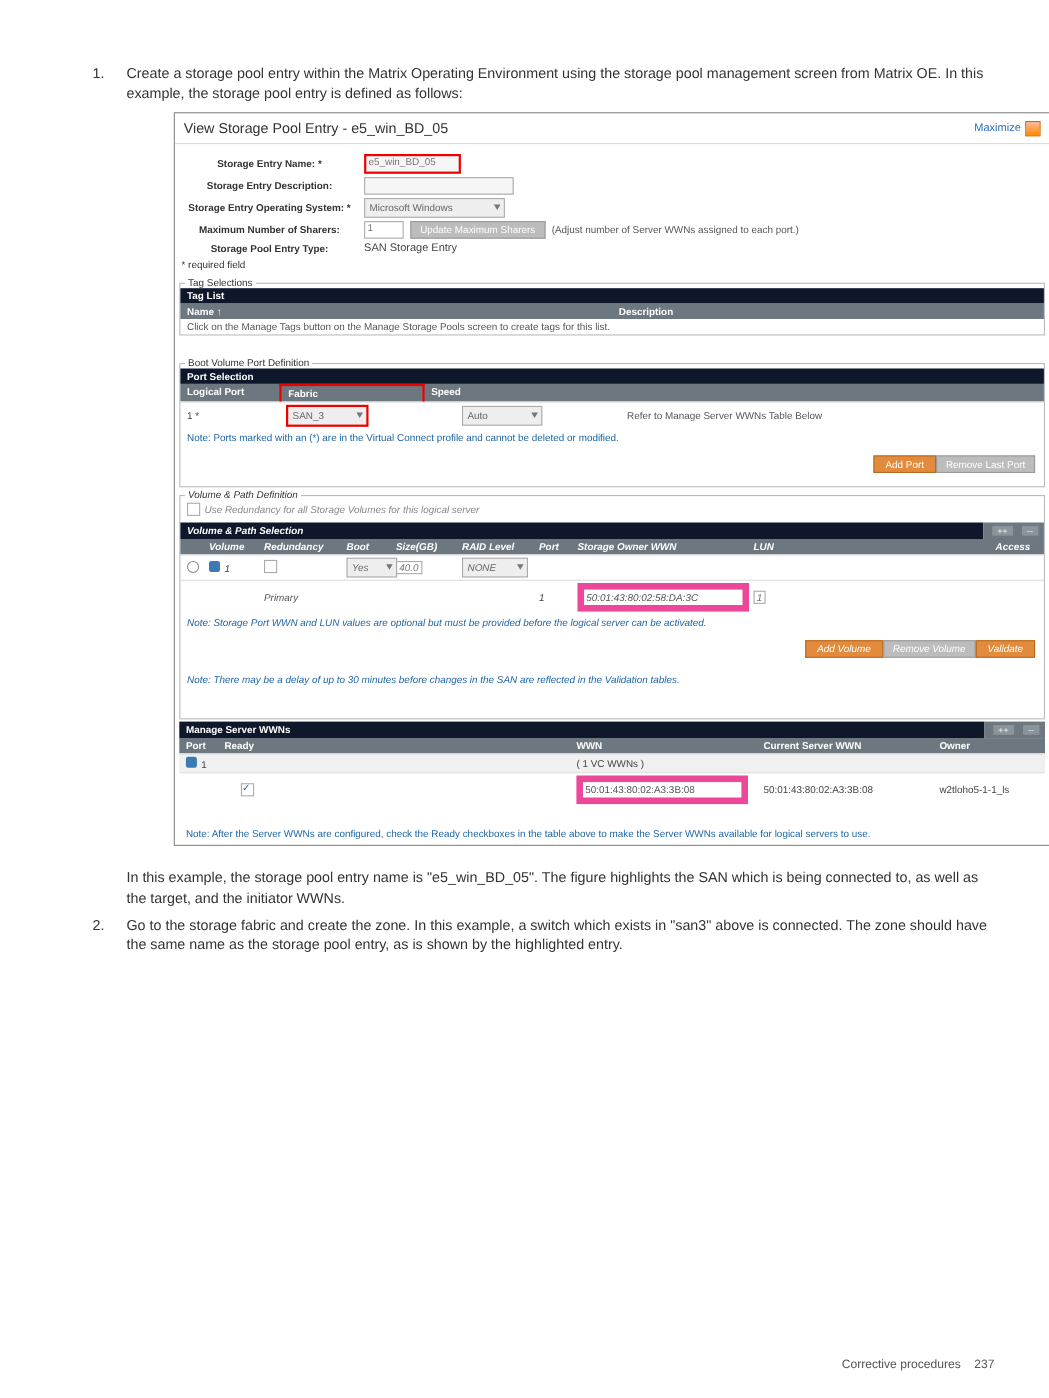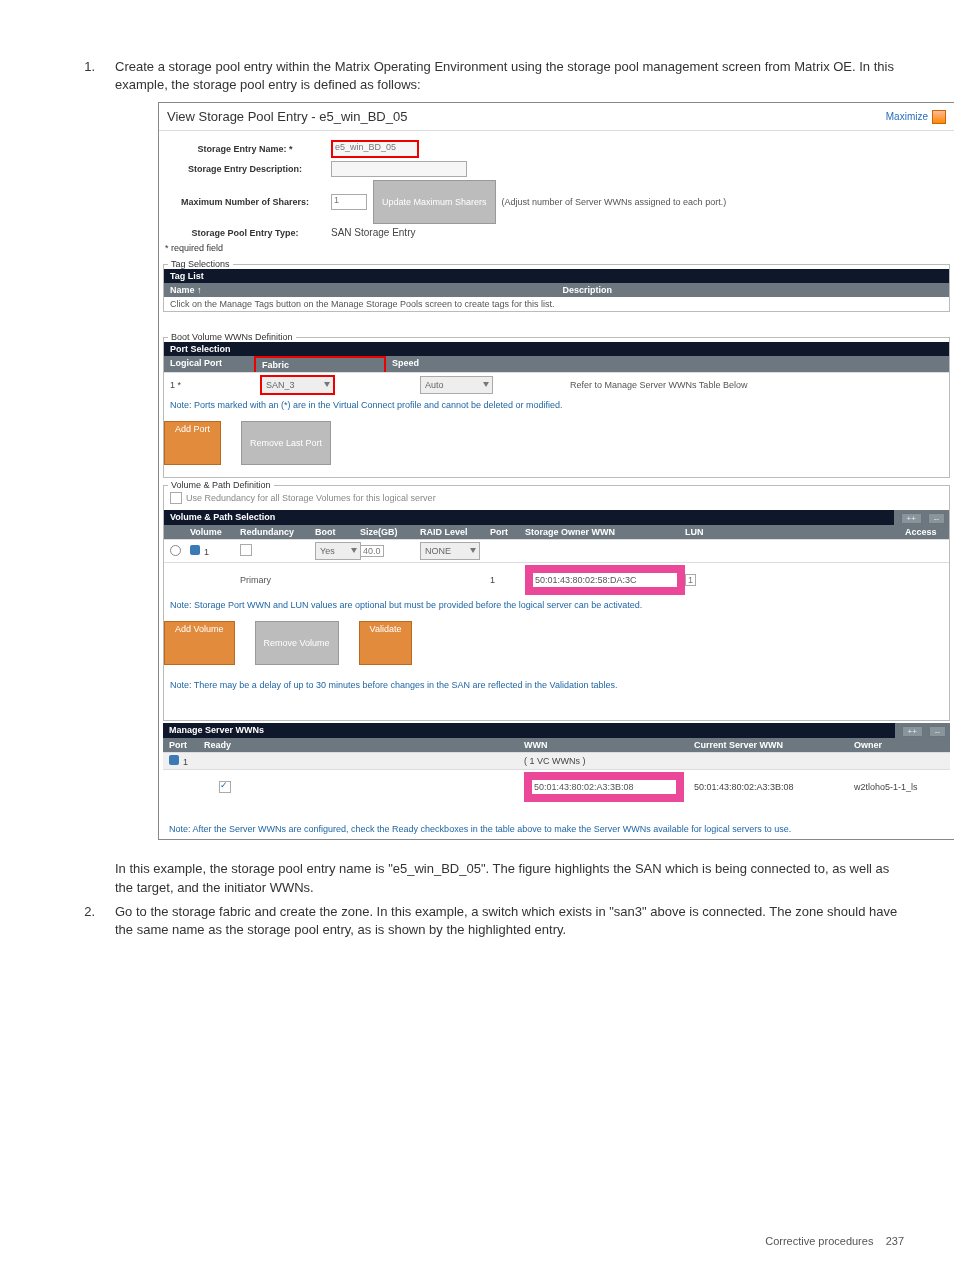--- a/index.html
+++ b/index.html
@@ -110,21 +110,21 @@
     right: 3px; top: 5px;
     border-left: 3px solid transparent;
     border-right: 3px solid transparent;
     border-top: 5px solid #777;
   }
   .sel-red { border: 2px solid #e00; width: 55px; }
   .btn {
     background: #bcbcbc;
     color: #fff;
     font-size: 9px;
-    padding: 16px 8px;
+    padding: 2px 8px;
     border: 1px solid #999;
   }
   .btn-o {
     background: #e28b3d;
     color: #fff;
     font-size: 9px;
     padding: 2px 10px;
     border: 1px solid #b86a1f;
   }
   .hint {
@@ -172,28 +172,30 @@
     align-items: center;
     border-top: 1px solid #ddd;
   }
   .inner-note {
     font-size: 9px;
     color: #2067a6;
     padding: 3px 6px;
   }
   .btns-right {
     display: flex;
-    gap: 20px;
+    gap: 0;
+    justify-content: flex-end;
     padding: 8px 8px 12px 0;
   }
   .port-area {
     padding-bottom: 36px;
   }
   .volgrp {
     padding-top: 6px;
+    font-style: italic;
   }
   .cb-row {
     padding: 2px 6px 6px 6px;
     font-size: 9px;
     color: #888;
     display: flex;
     align-items: center;
     gap: 4px;
   }
   .cb {
@@ -211,21 +213,21 @@
   }
   .small-in {
     border: 1px solid #aaa;
     font-size: 9px;
     height: 14px;
     padding: 0 2px;
     background: #fff;
     color: #777;
   }
   .red-box {
-    border: 8px solid #ec4899;
+    border: 6px solid #ec4899;
     padding: 0 2px;
     font-size: 9px;
     height: 14px;
     color: #555;
     background: #fff;
     display: inline-flex;
     align-items: center;
   }
   .mini-icon {
     width: 10px; height: 10px;
@@ -277,20 +279,24 @@
     <div class="form">
       <div class="form-row">
         <span class="lbl">Storage Entry Name: *</span>
         <span class="txt-in">e5_win_BD_05</span>
       </div>
       <div class="form-row">
         <span class="lbl">Storage Entry Description:</span>
         <span class="txt-in2"></span>
       </div>
       <div class="form-row">
+        <span class="lbl">Storage Entry Operating System: *</span>
+        <span class="sel" style="width:110px">Microsoft Windows</span>
+      </div>
+      <div class="form-row">
         <span class="lbl">Maximum Number of Sharers:</span>
         <span class="small-in" style="width:30px">1</span>
         <span class="btn">Update Maximum Sharers</span>
         <span class="hint">(Adjust number of Server WWNs assigned to each port.)</span>
       </div>
       <div class="form-row">
         <span class="lbl">Storage Pool Entry Type:</span>
         <span>SAN Storage Entry</span>
       </div>
     </div>
@@ -302,21 +308,21 @@
       <div class="thead">
         <div class="th" style="width:50%">
           <span>Name</span> ↑
         </div>
         <div class="th" style="width:50%">Description</div>
       </div>
       <div class="td" style="color:#555">Click on the Manage Tags button on the Manage Storage Pools screen to create tags for this list.</div>
     </fieldset>
 
     <fieldset class="grp port-area" style="margin-top:20px">
-      <legend>Boot Volume WWNs Definition</legend>
+      <legend>Boot Volume Port Definition</legend>
       <div class="band">Port Selection</div>
       <div class="thead">
         <div class="th" style="width:90px">Logical Port</div>
         <div class="th" style="width:132px;border:2px solid #e00;border-bottom:none">Fabric</div>
         <div class="th" style="width:150px">Speed</div>
       </div>
       <div class="trow">
         <div class="td" style="width:90px">1 *</div>
         <div class="td" style="width:160px">
           <span class="sel sel-red">SAN_3</span>

